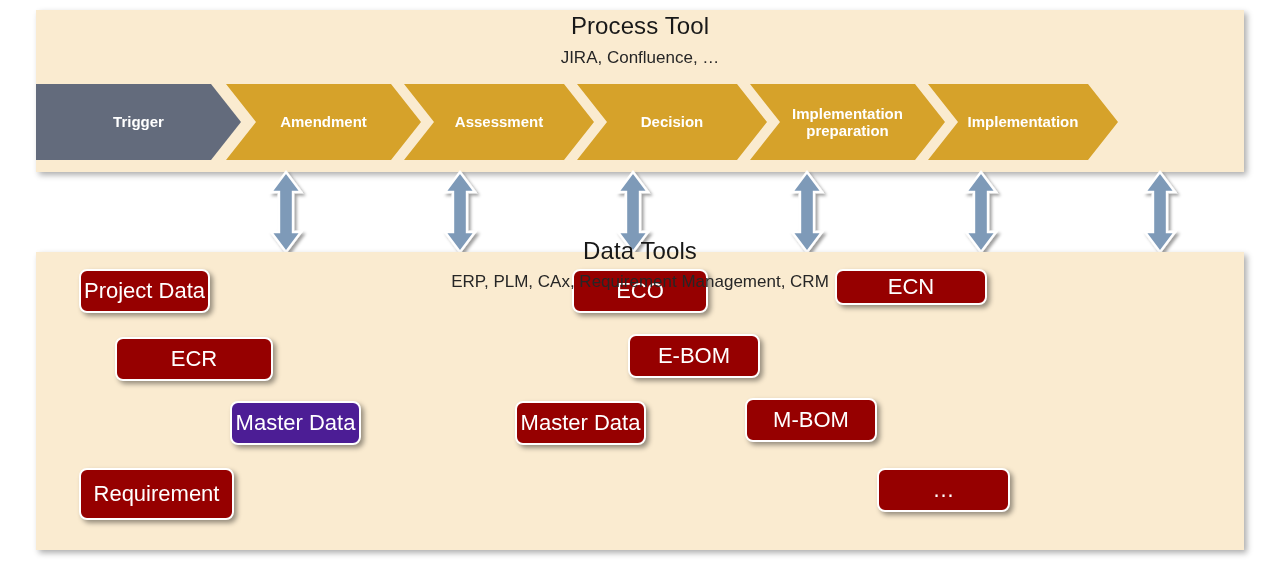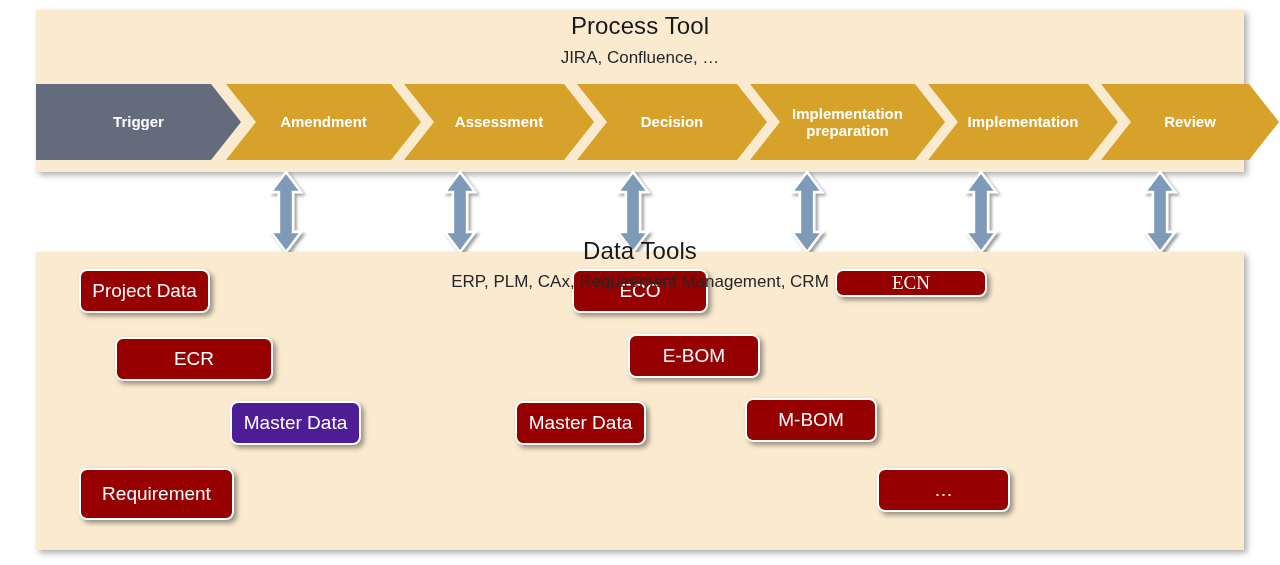--- a/index.html
+++ b/index.html
@@ -115,21 +115,21 @@
   }
 
   
   .data-box {
     position: absolute;
     box-sizing: border-box;
     background: #960000;
     border: 2px solid #ffffff;
     border-radius: 8px;
     color: #ffffff;
-    font-size: 19px;
+    font-size: 22px;
     font-weight: 400;
     display: flex;
     align-items: center;
     justify-content: center;
     box-shadow: 3px 3px 5px rgba(0,0,0,0.40);
     text-align: center;
   }
 </style>
 </head>
 <body>
@@ -153,23 +153,20 @@
       </div>
       <div class="chev chev-mid" style="left: 541px; width: 190px; background: rgb(214, 162, 42);">
         <span class="chev-label">Decision</span>
       </div>
       <div class="chev chev-mid" style="left: 714px; width: 195px; background: rgb(214, 162, 42);">
         <span class="chev-label">Implementation<br>preparation</span>
       </div>
       <div class="chev chev-mid" style="left: 892px; width: 190px; background: rgb(214, 162, 42);">
         <span class="chev-label">Implementation</span>
       </div>
-      <div class="chev chev-last" style="left: 1065px; width: 178px; background: rgb(214, 162, 42);">
-        <span class="chev-label">Review</span>
-      </div>
     </div>
 
   <div id="connector-layer">
       <div class="vbar-arrow" style="left: 263px;"><svg width="46" height="84" viewBox="0 0 46 84">
           <defs>
             <filter id="sh-connector-amendment" x="-60%" y="-60%" width="240%" height="240%">
               <feDropShadow dx="2.5" dy="2.5" stdDeviation="1.8" flood-color="#000" flood-opacity="0.38"></feDropShadow>
             </filter>
           </defs>
           <polygon points="23,2 38,22 30,22 30,62 38,62 23,82 8,62 16,62 16,22 8,22" fill="#7e9ab8" stroke="#ffffff" stroke-width="2.4" stroke-linejoin="miter" filter="url(#sh-connector-amendment)"></polygon>
@@ -218,21 +215,21 @@
 
   <div class="panel" id="data-panel"></div>
 
   <div id="data-box-layer">
       <div class="data-box" style="left: 79px; top: 269px; width: 131px; height: 44px; background: rgb(150, 0, 0);">
         <span>Project Data</span>
       </div>
       <div class="data-box" style="left: 572px; top: 269px; width: 136px; height: 44px; background: rgb(150, 0, 0);">
         <span>ECO</span>
       </div>
-      <div class="data-box" style="left: 835px; top: 269px; width: 152px; height: 28px; background: rgb(150, 0, 0); font-family: Liberation Serif, serif;">
+      <div class="data-box" style="left: 835px; top: 269px; width: 152px; height: 36px; background: rgb(150, 0, 0);">
         <span>ECN</span>
       </div>
       <div class="data-box" style="left: 115px; top: 337px; width: 158px; height: 44px; background: rgb(150, 0, 0);">
         <span>ECR</span>
       </div>
       <div class="data-box" style="left: 628px; top: 334px; width: 132px; height: 44px; background: rgb(150, 0, 0);">
         <span>E-BOM</span>
       </div>
       <div class="data-box" style="left: 230px; top: 401px; width: 131px; height: 44px; background: #4c1d95;">
         <span>Master Data</span>

